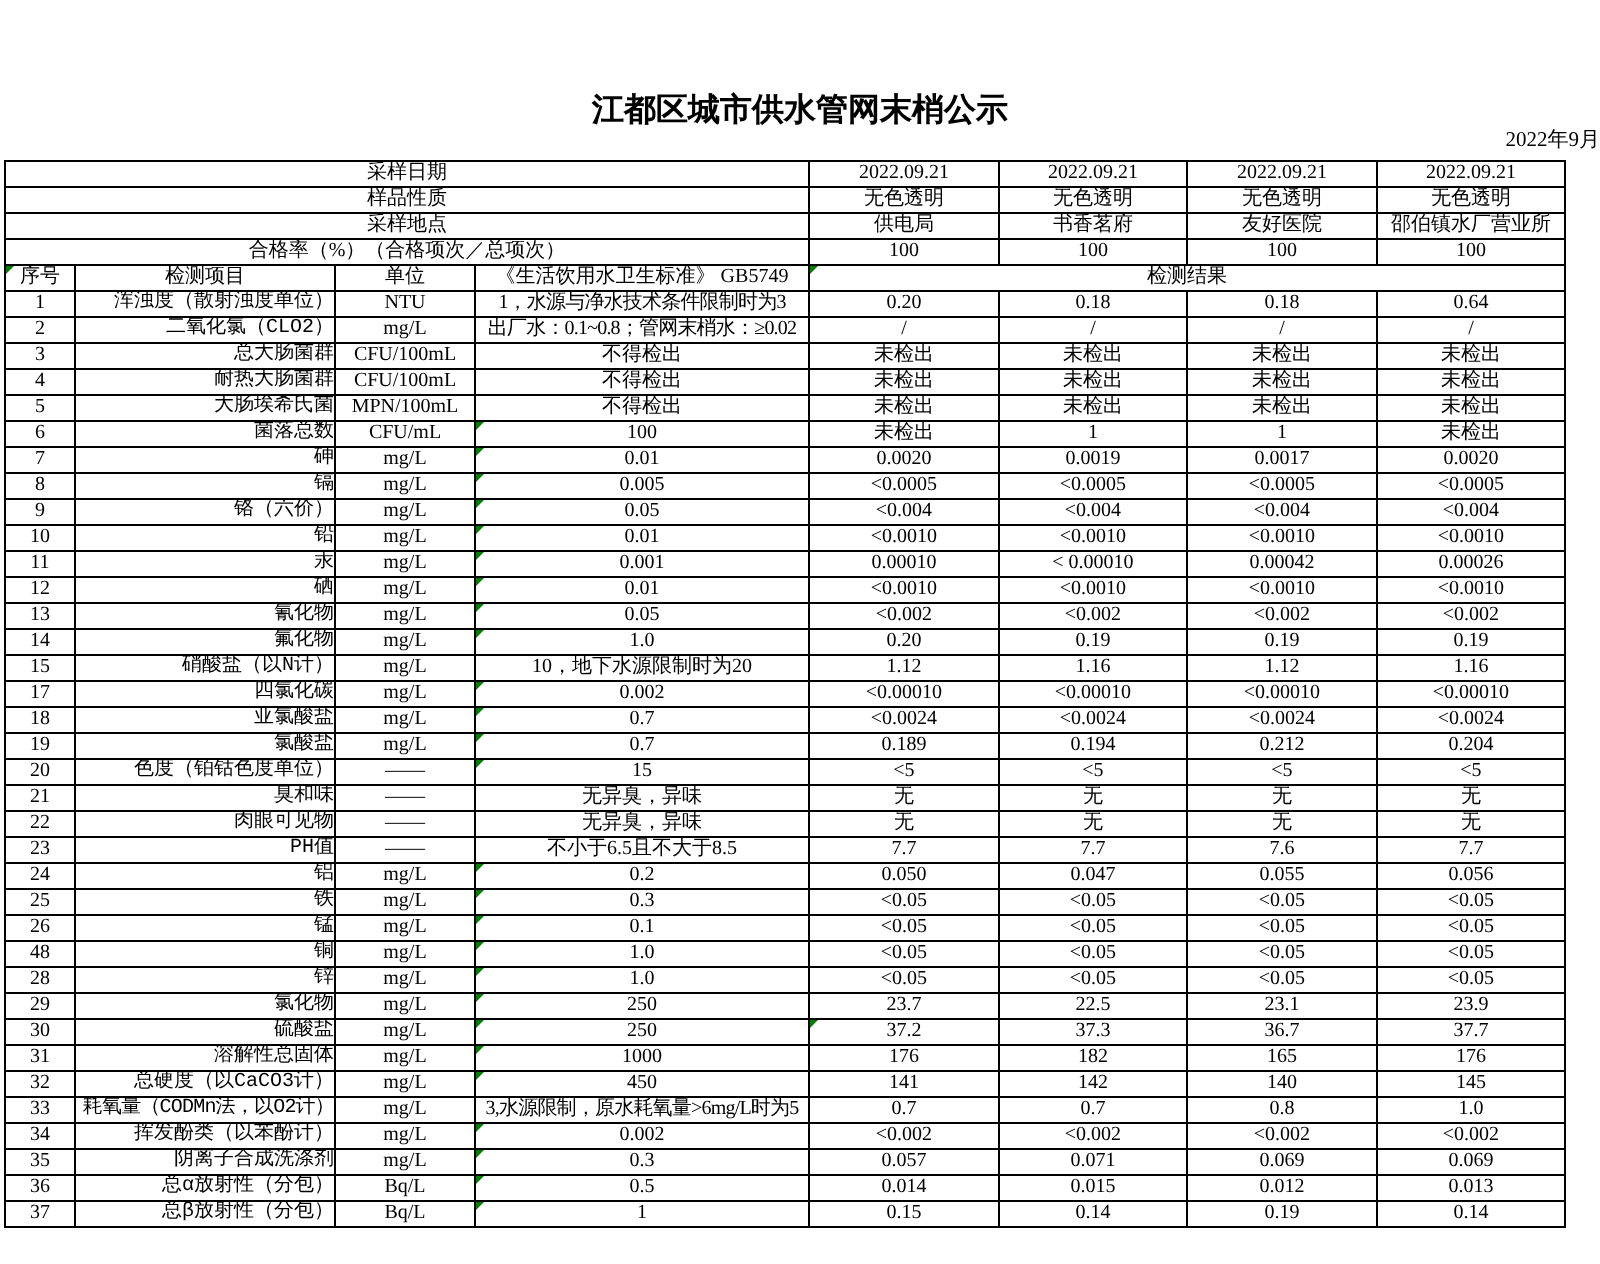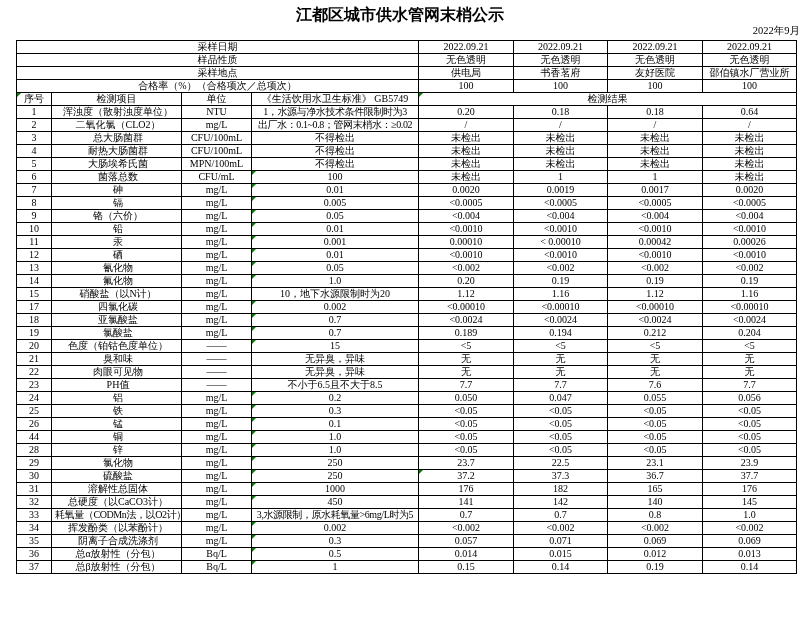--- a/index.html
+++ b/index.html
@@ -5,36 +5,36 @@
   :root { --flag:#008000; --border:#000; }
   * { box-sizing:border-box; }
   html,body { margin:0; padding:0; }
   body {
     width:800px; height:632px; background:#fff; color:#000;
     font-family:"Liberation Serif","DejaVu Serif",serif;
     overflow:hidden;
   }
   .title {
     text-align:center; font-weight:bold; font-size:16px; line-height:18px;
-    padding-top:6px; font-family:"DejaVu Sans","Liberation Sans",sans-serif;
+    padding-top:6px; font-family:"DejaVu Sans","Liberation Sans",sans-serif;margin-top:40px;
   }
   .subtitle {
     text-align:right; font-size:10.5px; line-height:14px; margin-bottom:2px;
   }
   table.report {
     border-collapse:collapse; table-layout:fixed;
-    width:780px; margin-left:16px;
+    width:780px; margin-left:2px;
   }
   td {
     border:1px solid var(--border);
     height:13px; line-height:12px; font-size:10px;
     text-align:center; vertical-align:middle;
     padding:0; position:relative; overflow:hidden; white-space:nowrap;
   }
-  td.c-item { text-align:center; padding-left:3px; }
+  td.c-item { text-align:right; padding-left:3px;font-family:Liberation Mono, monospace; }
   td.small { font-size:10px; letter-spacing:-0.4px; }
   td.flag::before {
     content:""; position:absolute; top:0; left:0; width:0; height:0;
     border-top:4px solid var(--flag); border-right:4px solid transparent;
   }
   .info-label { font-size:10px; }
 </style>
 </head>
 <body>
 
@@ -334,21 +334,21 @@
         <td class="c-no">26</td>
         <td class="c-item">锰</td>
         <td class="c-unit">mg/L</td>
         <td class="c-std flag">0.1</td>
         <td class="c-res">&lt;0.05</td>
         <td class="c-res">&lt;0.05</td>
         <td class="c-res">&lt;0.05</td>
         <td class="c-res">&lt;0.05</td>
       </tr>
       <tr>
-        <td class="c-no">44</td>
+        <td class="c-no">48</td>
         <td class="c-item">铜</td>
         <td class="c-unit">mg/L</td>
         <td class="c-std flag">1.0</td>
         <td class="c-res">&lt;0.05</td>
         <td class="c-res">&lt;0.05</td>
         <td class="c-res">&lt;0.05</td>
         <td class="c-res">&lt;0.05</td>
       </tr>
       <tr>
         <td class="c-no">28</td>

